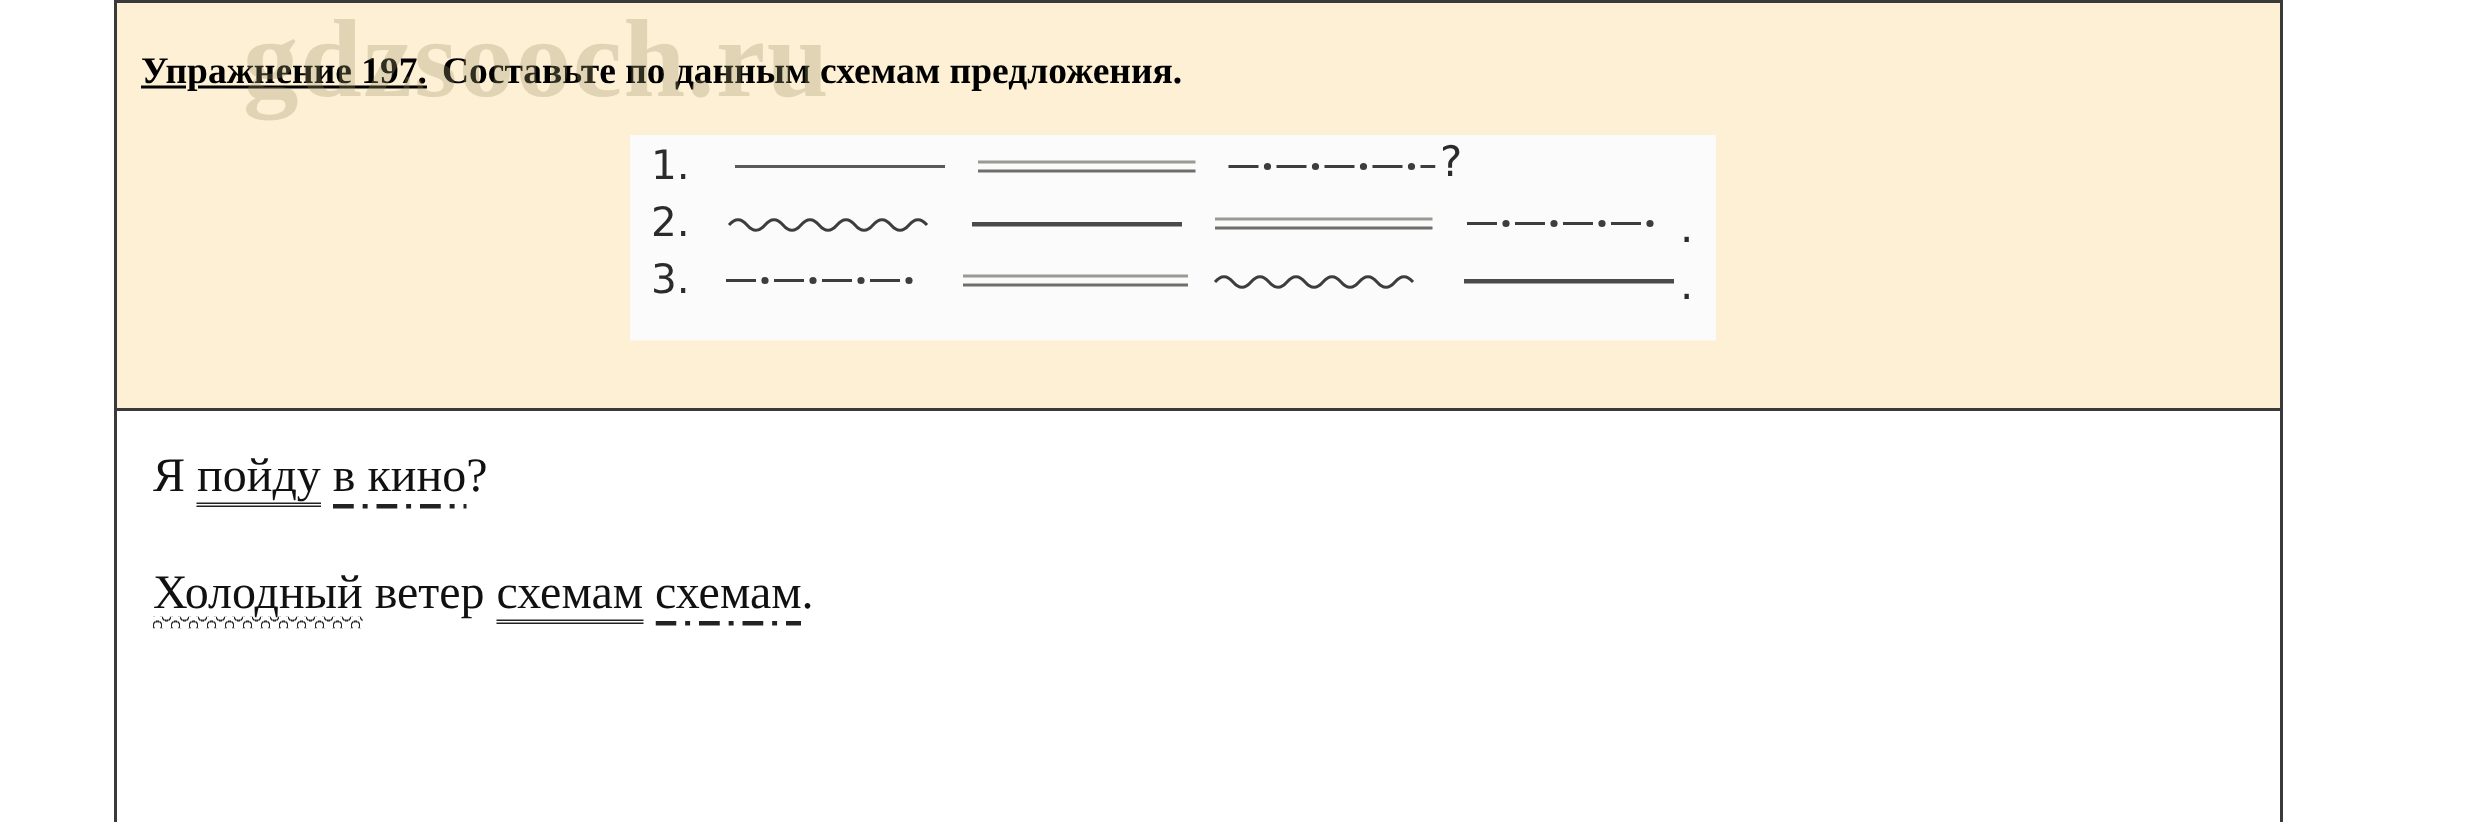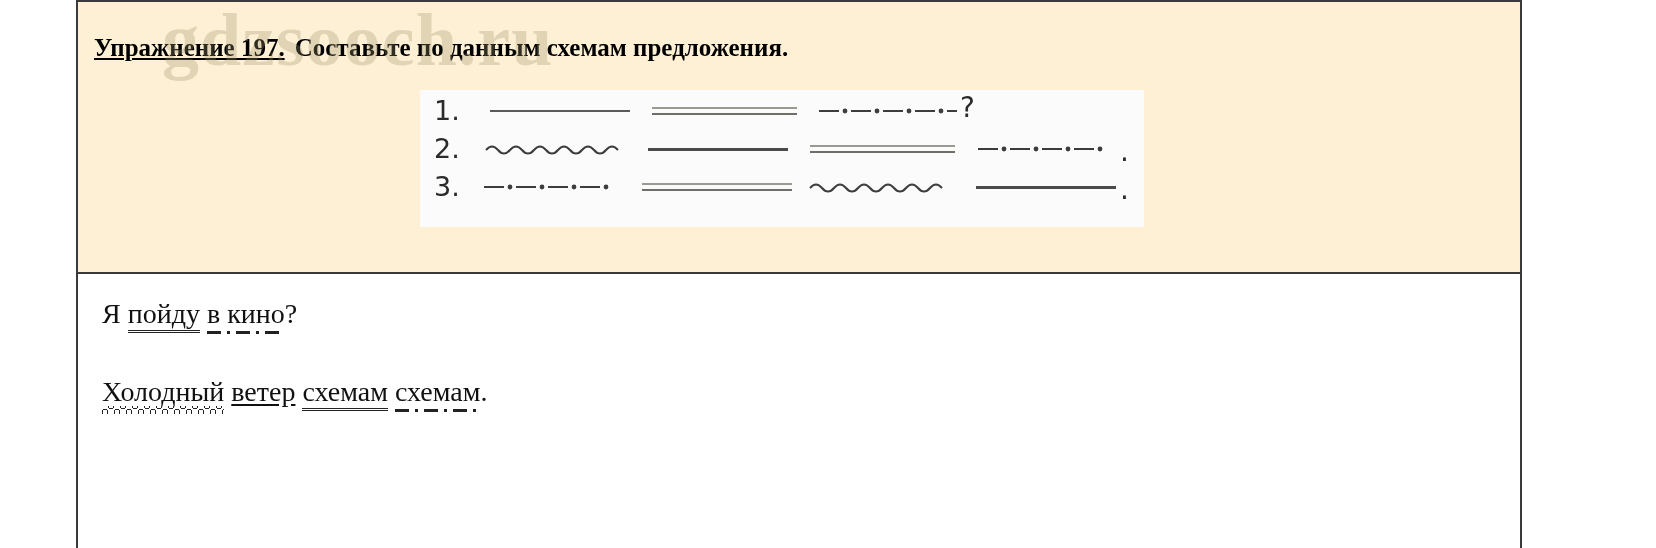--- a/index.html
+++ b/index.html
@@ -149,30 +149,30 @@
     position: absolute;
     left: 78px;
     top: 276px;
     width: 1442px;
     height: 270px;
     background: #ffffff;
   }
   .answer-line {
     position: absolute;
     left: 24px;
-    font-size: 28px;
+    font-size: 32px;
     color: #111111;
     white-space: nowrap;
     font-family: "Liberation Serif", serif;
   }
   .a1 { top: 22px; }
   .a2 { top: 100px; }
   .a3 { top: 178px; }
 
-  .u-single { text-decoration: underline; text-underline-offset: 3px; }
+  .u-single { text-underline-offset: 3px; }
   .u-double {
     border-bottom: 3px double #222;
     padding-bottom: 1px;
   }
   .u-wave {
     position: relative;
     display: inline-block;
   }
   .u-wave::after {
     content: "";

